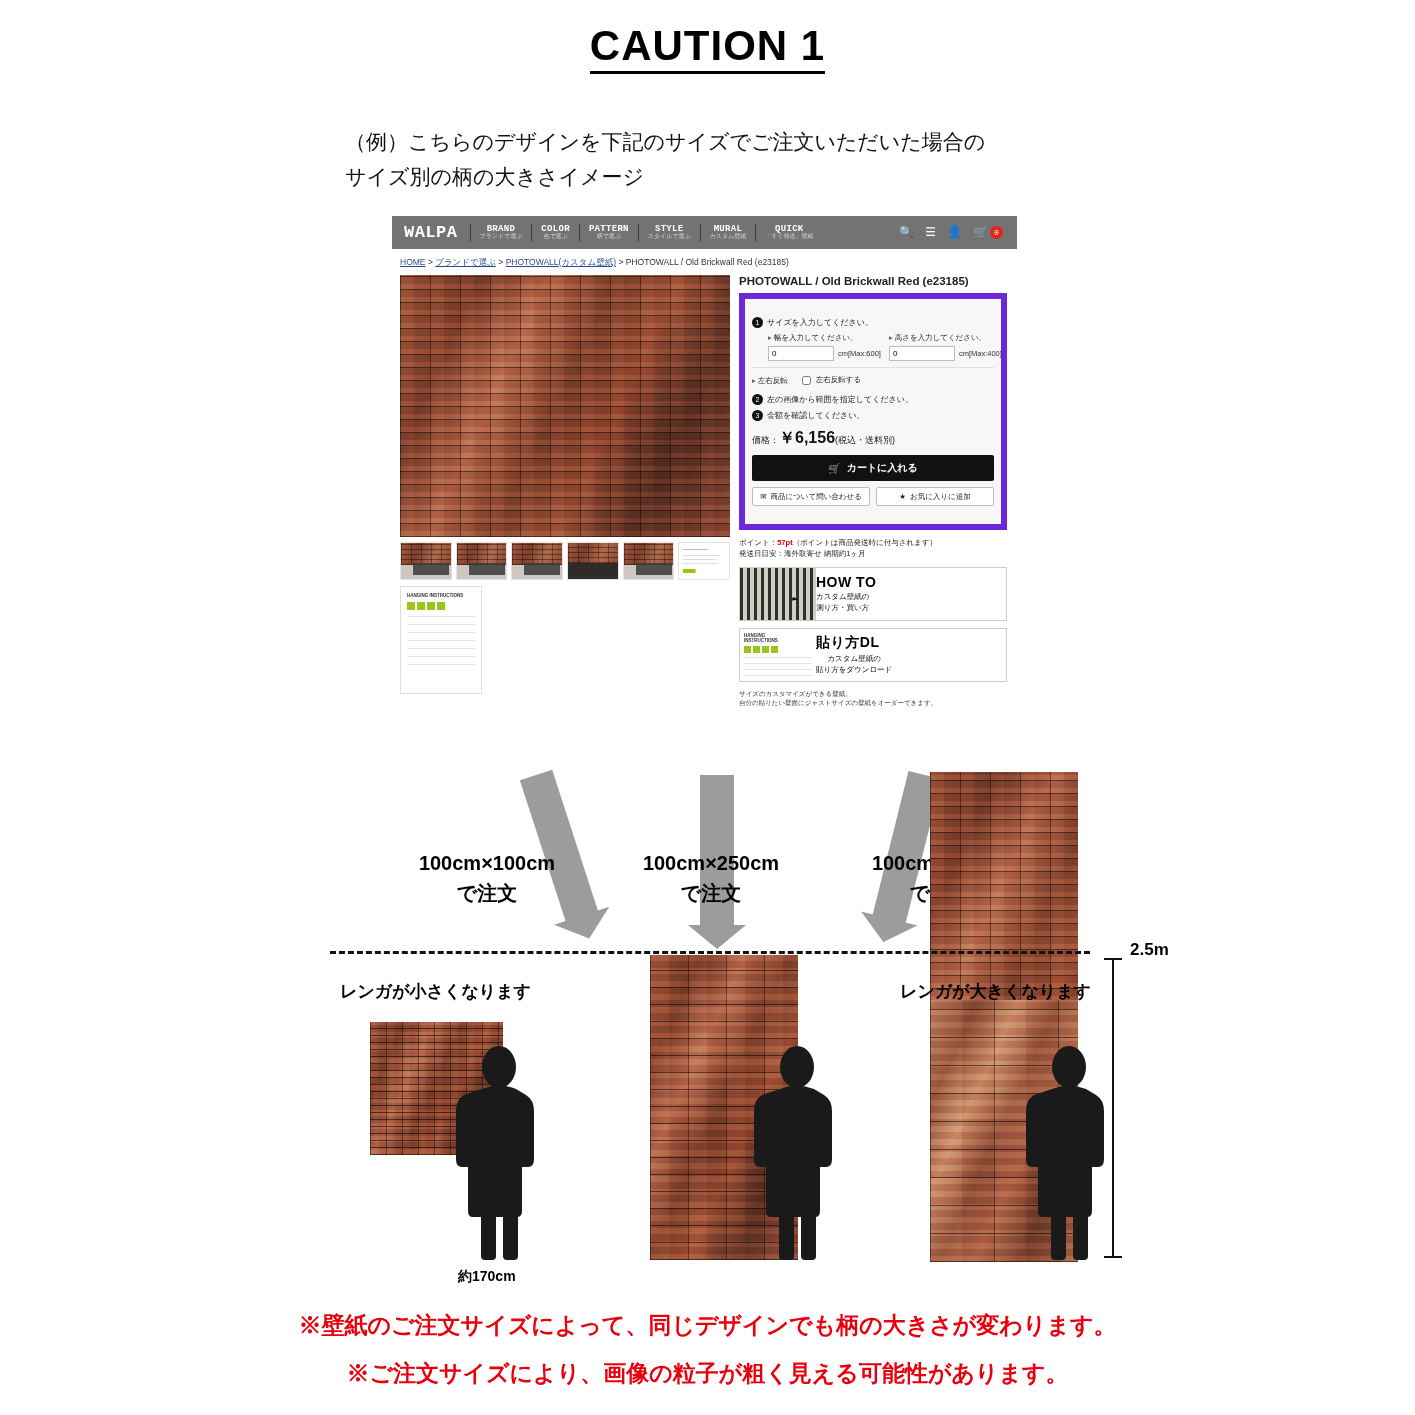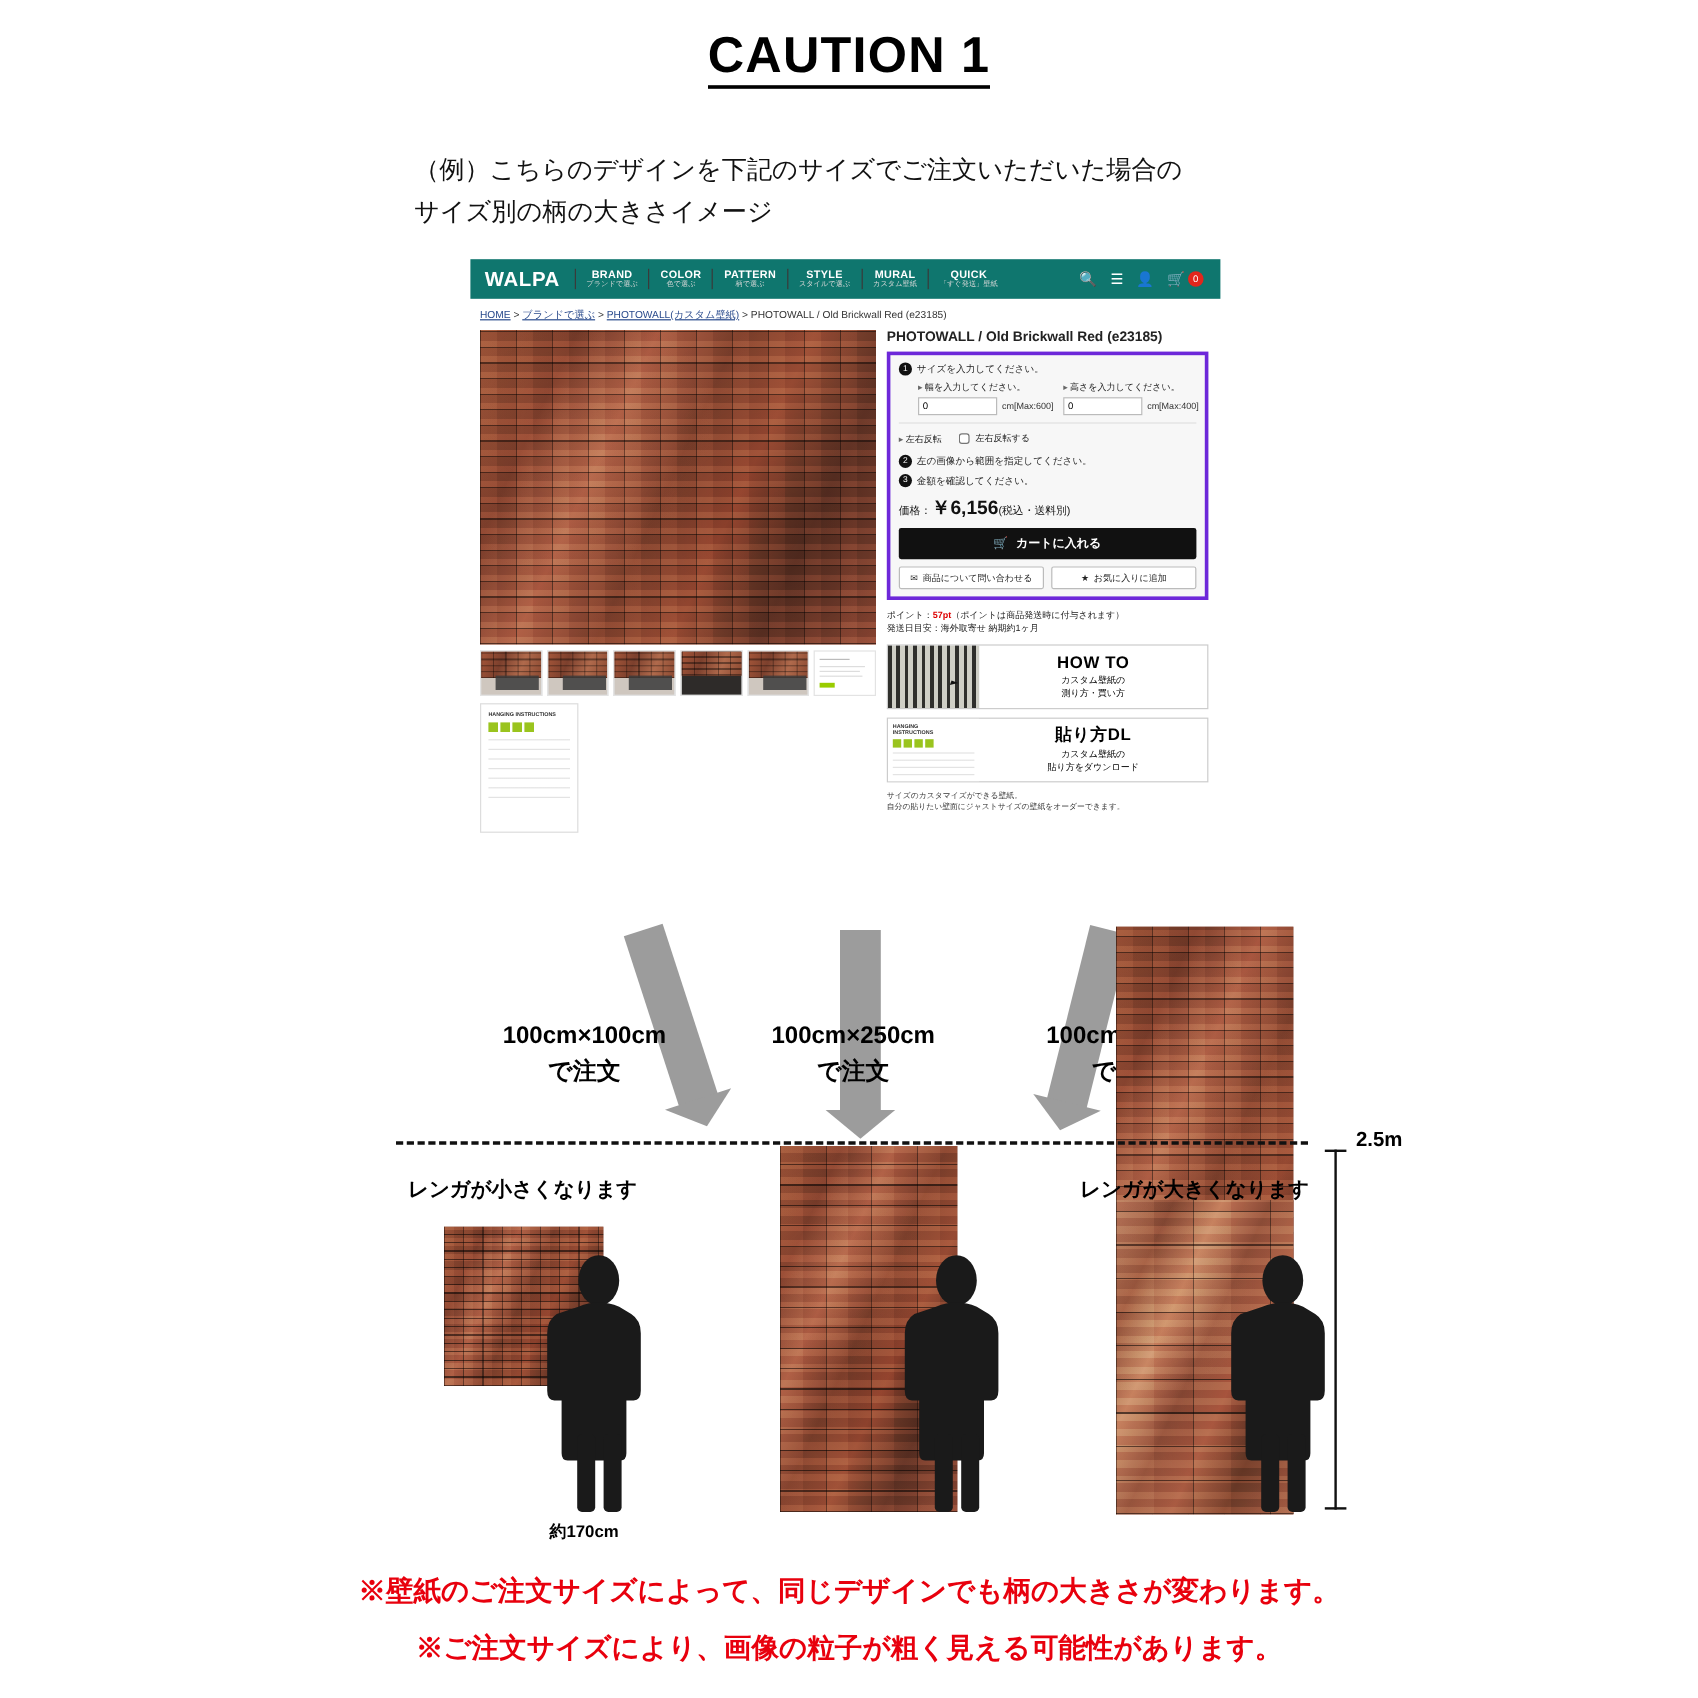--- a/index.html
+++ b/index.html
@@ -51,25 +51,26 @@
   .browser {
     position: absolute;
     left: 392px;
     top: 216px;
     width: 625px;
     height: 540px;
     background: #ffffff;
   }
   .nav {
     height: 33px;
-    background: #0f766e;
+    background: #737373;
     display: flex;
     align-items: center;
     padding: 0 6px;
     box-sizing: border-box;
+    font-family: Liberation Mono, monospace;
   }
   .logo {
     color: #fff;
     font-weight: bold;
     font-size: 17px;
     letter-spacing: 0.5px;
     padding: 0 12px 0 6px;
   }
   .nav-item {
     color: #fff;
@@ -221,23 +222,23 @@
     height: 56px;
   }
 
   .prod-title {
     font-size: 11.5px;
     font-weight: bold;
     color: #222;
     margin-bottom: 6px;
   }
   .panel {
-    border: 3px solid #6d28d9;
+    border: 6px solid #6d28d9;
     background: #f7f7f7;
-    padding: 6px 7px;
+    padding: 18px 7px;
     font-size: 8px;
     color: #222;
     box-sizing: border-box;
   }
   .step {
     display: flex;
     align-items: center;
     gap: 4px;
     margin-bottom: 5px;
   }
@@ -326,21 +327,21 @@
   .promo .pic.forest {
     background-image: repeating-linear-gradient(90deg, #2f2f2c 0 3px, #cfcfc6 3px 7px);
   }
   .promo .pic.sheet {
     background: #fff;
   }
   .promo .txt {
     flex: 1;
     display: flex;
     flex-direction: column;
-    align-items: center;
+    align-items: flex-start;
     justify-content: center;
     text-align: center;
   }
   .promo .t1 { font-size: 14px; font-weight: bold; letter-spacing: 0.5px;}
   .promo .t2 { font-size: 7.5px; line-height: 1.4; margin-top: 2px; }
   .foot-note {
     font-size: 6.5px;
     color: #333;
     margin-top: 7px;
     line-height: 1.5;

